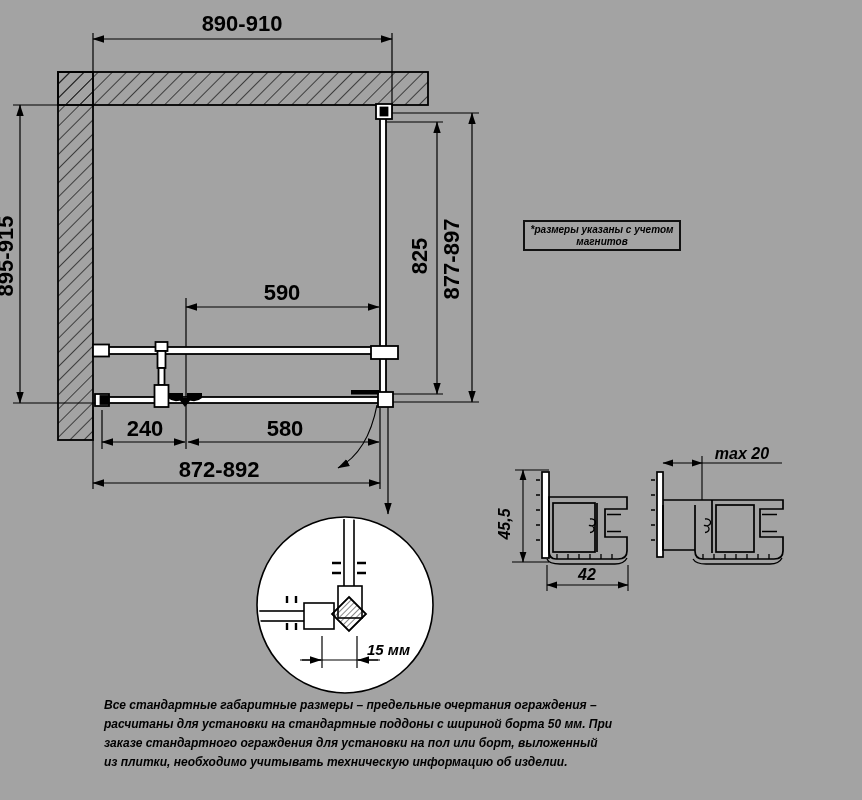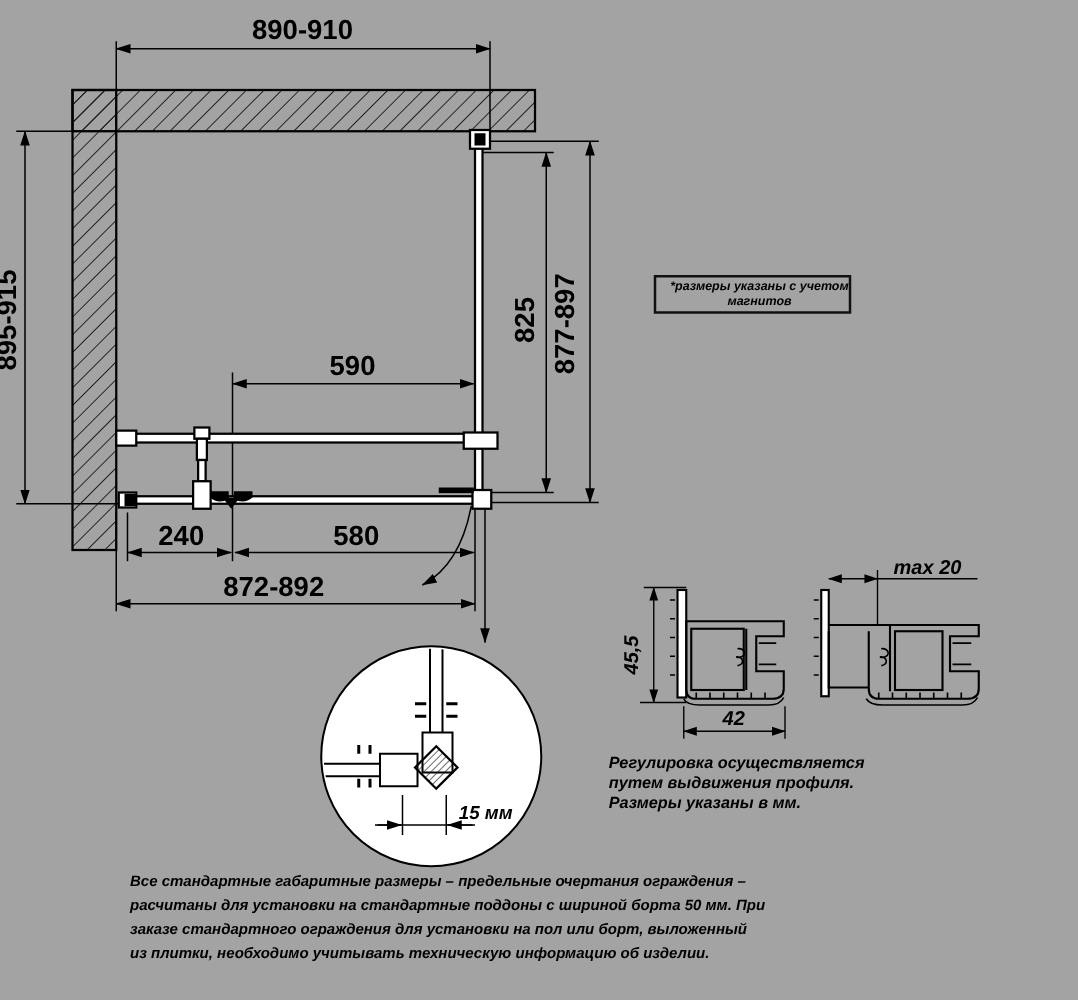--- a/index.html
+++ b/index.html
@@ -5,21 +5,21 @@
   html,body{margin:0;padding:0;background:#fff;}
   #stage{position:relative;width:862px;height:800px;background:#a3a3a3;overflow:hidden;
          font-family:"Liberation Sans",sans-serif;}
   .abs{position:absolute;}
   .tech{font-family:"Liberation Sans",sans-serif;font-weight:700;font-style:italic;
         color:#000;white-space:pre-line;}
   #warning{left:33px;top:520px;width:210px;font-size:14px;line-height:18.4px;}
   #warning .u{text-decoration:underline;}
   #magnet-note{left:523px;top:220px;width:158px;height:31px;border:2px solid #111;
         box-sizing:border-box;font-size:10px;line-height:12px;text-align:center;
-        display:flex;align-items:center;justify-content:flex-end;}
+        display:flex;align-items:center;justify-content:center;}
   #profile-caption{left:487px;top:602px;width:210px;font-size:13px;line-height:16px;}
   #footer{left:104px;top:696px;width:710px;font-size:12px;line-height:19px;}
   svg text{font-family:"Liberation Sans",sans-serif;font-weight:700;fill:#000;stroke:none;}
   .dim{font-size:22px;}
   .dimI{font-size:16px;font-style:italic;}
   .dimS{font-size:15px;font-style:italic;}
 </style>
 </head>
 <body>
 
@@ -199,22 +199,19 @@
   <text class="dimI" x="742" y="459" text-anchor="middle">max 20</text>
 </svg>
 
 
 <div id="magnet-note" class="abs tech">
   <span>*размеры указаны с учетом
 магнитов</span>
 </div>
 
 
-<div id="profile-caption" class="abs tech">Регулировка осуществляется
-путем выдвижения профиля.
-Размеры указаны в мм.</div>
 
 <div id="footer" class="abs tech">Все стандартные габаритные размеры – предельные очертания ограждения –
 расчитаны для установки на стандартные поддоны с шириной борта 50 мм. При
 заказе стандартного ограждения для установки на пол или борт, выложенный
 из плитки, необходимо учитывать техническую информацию об изделии.</div>
 
 </div>
 
 </body></html>

